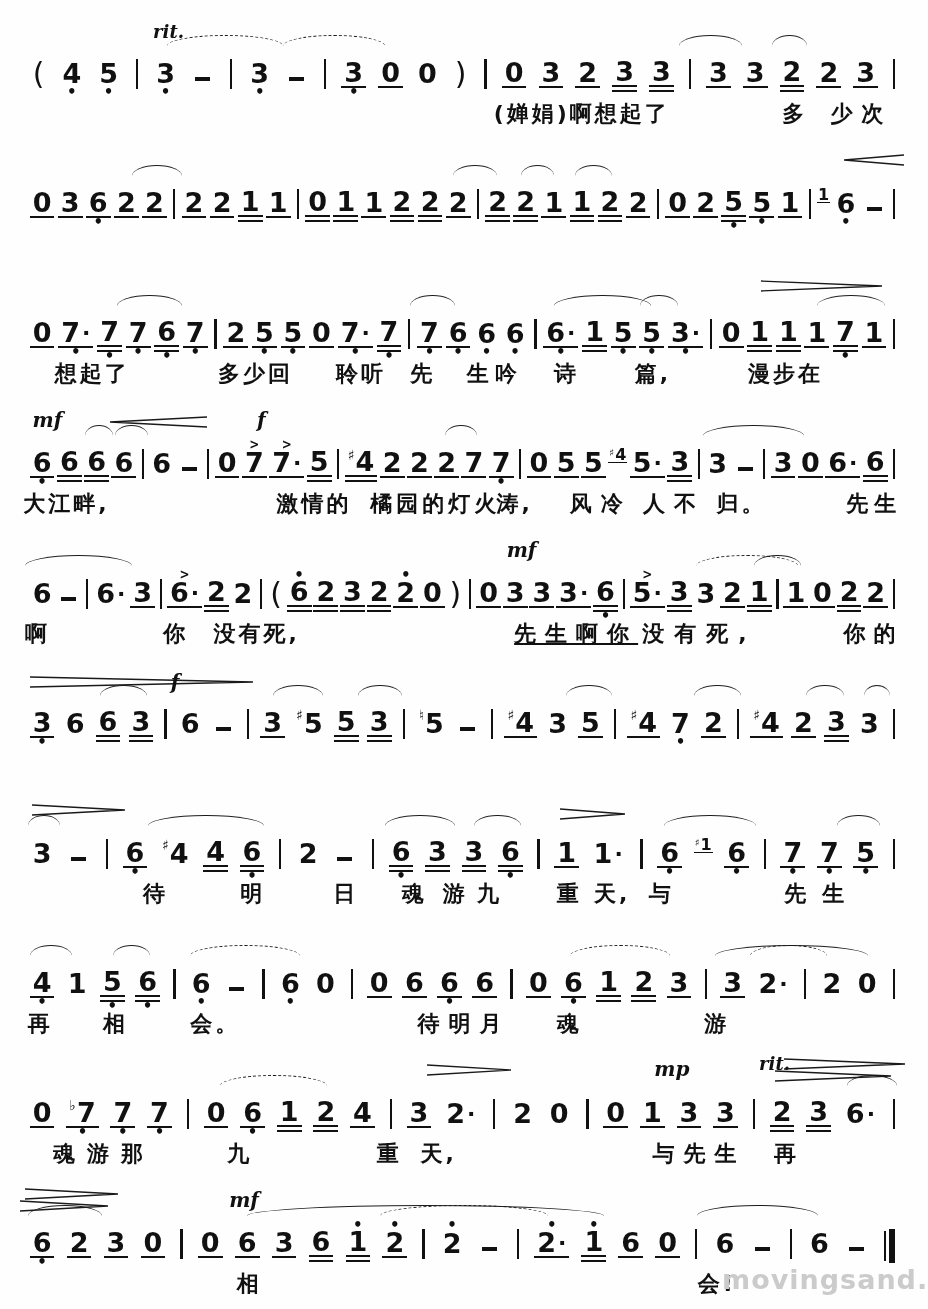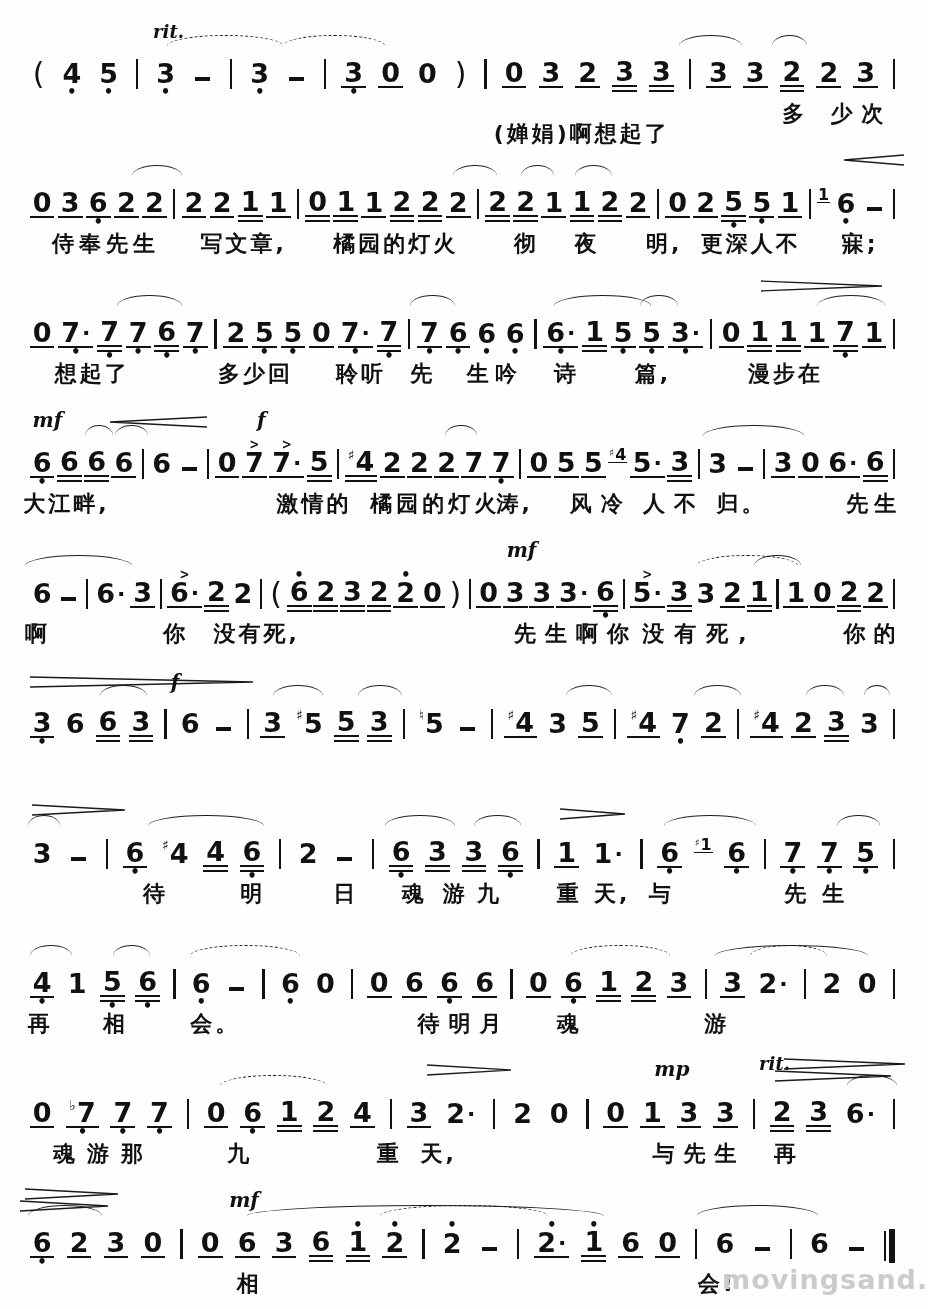--- a/index.html
+++ b/index.html
@@ -241,21 +241,21 @@
           </span>
           <span class="tok">
             <span class="top"></span>
             <span class="body">
               <span class="barline"></span>
             </span>
             <span class="dotsb"></span>
           </span>
         </div>
         <div class="lyrics">
-          <span class="lyric" style="left: 53.2%; margin-top: 20px;">(婵娟)啊想起了</span>
+          <span class="lyric" style="left: 53.2%;">(婵娟)啊想起了</span>
           <span class="lyric" style="left: 84.3%;">多</span>
           <span class="lyric" style="left: 89.5%;">少</span>
           <span class="lyric" style="left: 92.8%;">次</span>
         </div>
       </div>
       <div class="system">
         <div class="marks">
           <span class="hairpin" style="left: 91%; bottom: 10px;"><svg width="60" height="12" viewBox="0 0 60 12">
               <path d="M60 1 L0 6 L60 11" fill="none" stroke="#1a1a1a" stroke-width="1.3"></path>
             </svg></span>
@@ -503,30 +503,20 @@
             </span>
             <span class="dotsb"></span>
           </span>
           <span class="tok">
             <span class="top"></span>
             <span class="body">
               <span class="barline"></span>
             </span>
             <span class="dotsb"></span>
           </span>
-        </div>
-        <div class="lyrics">
-          <span class="lyric" style="left: 5.6%; letter-spacing: 5px;">侍奉先生</span>
-          <span class="lyric" style="left: 21.6%;">写文章,</span>
-          <span class="lyric" style="left: 35.9%;">橘园的灯火</span>
-          <span class="lyric" style="left: 55.4%;">彻</span>
-          <span class="lyric" style="left: 61.9%;">夜</span>
-          <span class="lyric" style="left: 69.6%;">明,</span>
-          <span class="lyric" style="left: 75.5%;">更深人不</span>
-          <span class="lyric" style="left: 90.7%;">寐;</span>
         </div>
       </div>
       <div class="system">
         <div class="marks">
           <span class="hairpin" style="left: 82%; bottom: 14px;"><svg width="121" height="12" viewBox="0 0 121 12">
               <path d="M0 1 L121 6 L0 11" fill="none" stroke="#1a1a1a" stroke-width="1.3"></path>
             </svg></span>
           <span class="arc" style="left: 12.6%; width: 7%;"></span>
           <span class="arc" style="left: 44.2%; width: 4.8%;"></span>
           <span class="arc" style="left: 59.7%; width: 10.4%;"></span>
@@ -1319,21 +1309,21 @@
             <span class="body">
               <span class="barline"></span>
             </span>
             <span class="dotsb"></span>
           </span>
         </div>
         <div class="lyrics">
           <span class="lyric" style="left: 2.7%;">啊</span>
           <span class="lyric" style="left: 17.6%;">你</span>
           <span class="lyric" style="left: 23%;">没有死,</span>
-          <span class="lyric" style="left: 55.4%; letter-spacing: 9px;">先生啊你</span>
+          <span class="lyric" style="left: 55.4%; letter-spacing: 9px; text-decoration: underline;">先生啊你</span>
           <span class="lyric" style="left: 69.2%; letter-spacing: 10px;">没有死,</span>
           <span class="lyric" style="left: 90.9%; letter-spacing: 8px;">你的</span>
         </div>
       </div>
       <div class="system">
         <div class="marks">
           <span class="hairpin" style="left: 3.2%; bottom: 8px;"><svg width="223" height="12" viewBox="0 0 223 12">
               <path d="M0 1 L223 6 L0 11" fill="none" stroke="#1a1a1a" stroke-width="1.3"></path>
             </svg></span>
           <span class="mark t-dyn" style="left: 18.4%; bottom: 2px;">f</span>

